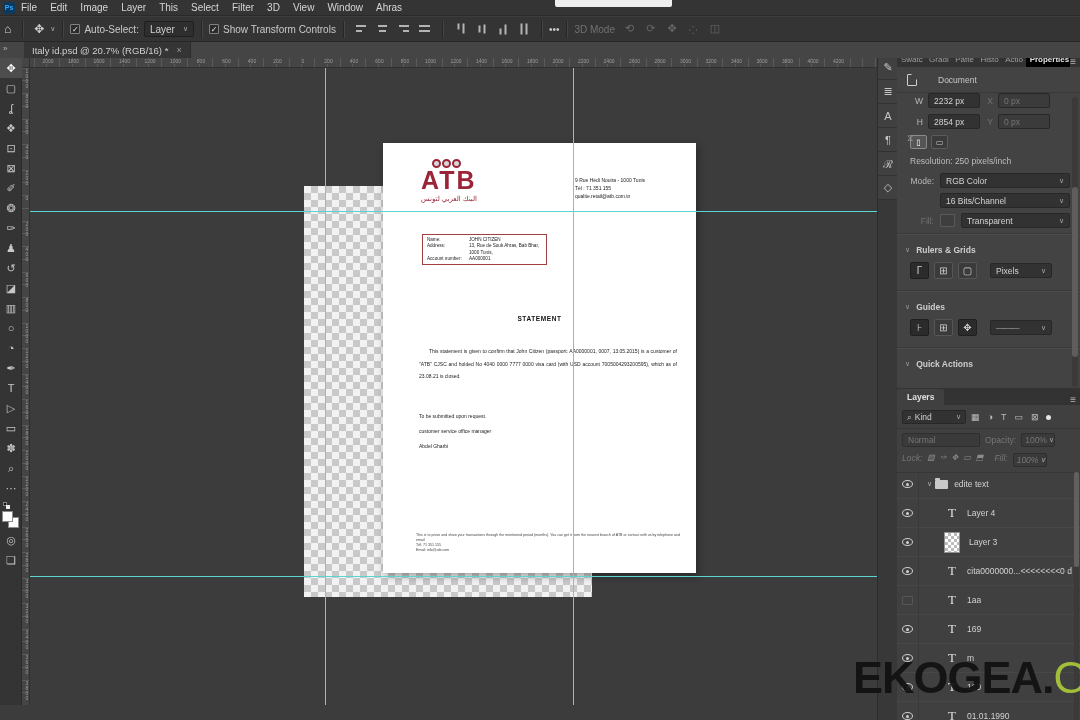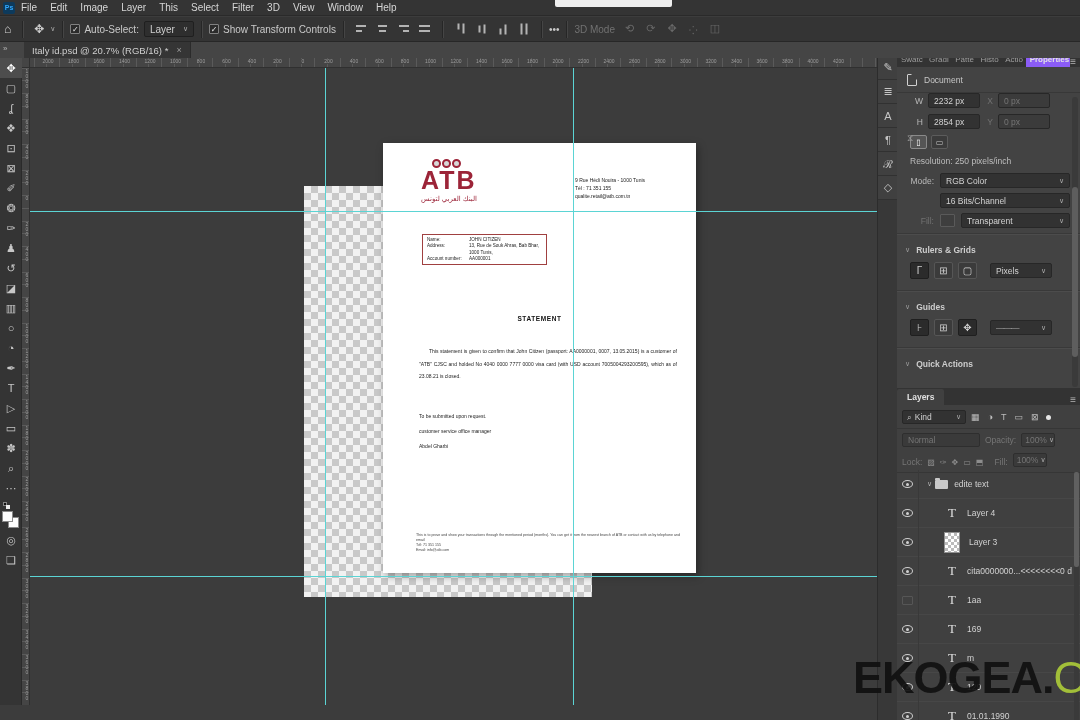--- a/index.html
+++ b/index.html
@@ -86,24 +86,24 @@
   .closing { position:absolute; left:36px; top:266px; font-size:5px; line-height:15px; color:#222;}
   .page-footer { position:absolute; left:33px; top:390px; width:272px; font-size:3.6px; line-height:4.9px; color:#444;}
   
   .rstrip { position:absolute; left:877px; top:42px; width:20px; height:678px; background:#383838; border-left:1px solid #2c2c2c; z-index:20;}
   .rstrip .sicon { width:20px; height:24px; display:flex; align-items:center; justify-content:center; color:#c5c5c5; font-size:11px; border-bottom:1px solid #313131; background:#404040;}
   .rstrip .chev { height:14px; font-size:7px; color:#aaa; display:flex; align-items:center; justify-content:center; background:none; border:none;}
   
   .rpanel { position:absolute; left:897px; top:42px; width:183px; height:678px; background:#333; z-index:20;}
   .ptab-row { position:absolute; left:0; top:8px; width:183px; height:17px; display:flex; align-items:flex-end; font-size:8px; color:#9f9f9f;}
   .ptab { padding:3px 4px 3px; white-space:nowrap; overflow:hidden;}
-  .ptab.active { background:#8b5cf6; color:#e3e3e3; border-radius:2px 2px 0 0; font-weight:bold;}
+  .ptab.active { background:#000000; color:#e3e3e3; border-radius:2px 2px 0 0; font-weight:bold;}
   .ptab-menu { margin-left:auto; color:#b5b5b5; font-size:10px; padding-right:4px;}
   .props { position:absolute; left:0; top:25px; width:183px; height:323px; background:#434343; font-size:8.5px; color:#c7c7c7;}
-  .doc-row { display:flex; align-items:center; gap:7px; padding:7px 10px 6px; border-bottom:1px solid #383838;}
+  .doc-row { display:flex; align-items:center; gap:21px; padding:7px 10px 6px; border-bottom:1px solid #383838;}
   .doc-icon { width:10px; height:12px; border:1px solid #d0d0d0; border-radius:1px; background:#434343; position:relative;}
   .doc-icon::after { content:""; position:absolute; right:-1px; top:-1px; border:3px solid; border-color:#434343 #434343 transparent transparent;}
   .sect-hdr { display:flex; align-items:center; gap:6px; padding:7px 8px 5px; color:#cdcdcd; }
   .sect-hdr .tri { font-size:7px; color:#9a9a9a;}
   .canvas-grid { padding:0 10px 0 18px; }
   .wh-row { display:flex; align-items:center; gap:5px; margin-bottom:6px;}
   .wh-row .k { width:8px; text-align:right; color:#b9b9b9;}
   .field { background:#323232; border:1px solid #272727; border-radius:2px; height:15px; min-width:52px;
     display:inline-flex; align-items:center; padding:0 5px; color:#d2d2d2;}
   .field.gray { color:#757575; background:#3b3b3b;}
@@ -129,21 +129,21 @@
   .layers-tabbar { height:17px; background:#333; display:flex; align-items:flex-end;}
   .layers-tab { background:#404040; color:#e0e0e0; font-weight:bold; padding:3px 10px; border-radius:2px 2px 0 0; font-size:8.5px;}
   .layers-filter { display:flex; align-items:center; gap:4px; padding:5px 5px 4px; border-bottom:1px solid #363636;}
   .kindbox { background:#323232; border:1px solid #272727; border-radius:2px; height:14px; width:64px;
     display:flex; align-items:center; gap:3px; padding:0 4px; color:#cfcfcf;}
   .f-ic { color:#bdbdbd; font-size:9px; padding:0 1px;}
   .f-dot { width:5px; height:5px; border-radius:50%; background:#e6e6e6; margin-left:2px;}
   .blend-row { display:flex; align-items:center; gap:5px; padding:4px 5px; color:#757575;}
   .blend-box { background:#3a3a3a; border:1px solid #2e2e2e; border-radius:2px; height:14px; width:78px; display:flex; align-items:center; padding:0 5px;}
   .small-box { background:#3a3a3a; border:1px solid #2e2e2e; border-radius:2px; height:14px; width:34px; display:flex; align-items:center; justify-content:space-between; padding:0 3px;}
-  .lock-row { display:flex; align-items:flex-end; gap:5px; padding:2px 5px 5px; color:#757575; border-bottom:1px solid #363636;}
+  .lock-row { display:flex; align-items:flex-start; gap:5px; padding:2px 5px 5px; color:#757575; border-bottom:1px solid #363636;font-style:italic;}
   .lock-ic { color:#8d8d8d; font-size:8px;}
   .layer-rows { position:absolute; left:0; top:82px; width:183px; height:278px; overflow:hidden;}
   .lrow { display:flex; align-items:center; height:29px; border-bottom:1px solid #474747; color:#d2d2d2;}
   .eye-cell { width:22px; height:29px; flex:none; border-right:1px solid #393939; display:flex; align-items:center; justify-content:center;}
   .eye { width:11px; height:8px; border:1px solid #cfcfcf; border-radius:50%; position:relative;}
   .eye::after { content:""; position:absolute; left:3px; top:1.5px; width:3px; height:3px; border-radius:50%; background:#cfcfcf;}
   .eye-empty { width:11px; height:9px; border:1px solid #565656; border-radius:1px;}
   .lrow .tri { font-size:7px; color:#b0b0b0; margin:0 3px 0 8px;}
   .folder { width:13px; height:9px; background:#c9c9c9; border-radius:1px; position:relative; margin-right:6px;}
   .folder::before { content:""; position:absolute; left:0; top:-2px; width:5px; height:2px; background:#c9c9c9; border-radius:1px 1px 0 0;}
@@ -175,21 +175,21 @@
         <span>File</span>
         <span>Edit</span>
         <span>Image</span>
         <span>Layer</span>
         <span>This</span>
         <span>Select</span>
         <span>Filter</span>
         <span>3D</span>
         <span>View</span>
         <span>Window</span>
-        <span>Help</span>
+        <span>Ahras</span>
       </nav>
     <div class="titlebar-artifact"></div>
   </div>
 
   <div class="optionsbar">
     <span class="ob-icon">⌂</span>
     <span class="ob-sep"></span>
     <span class="ob-icon">✥</span>
     <span class="caret">∨</span>
     <span class="ob-sep"></span>

